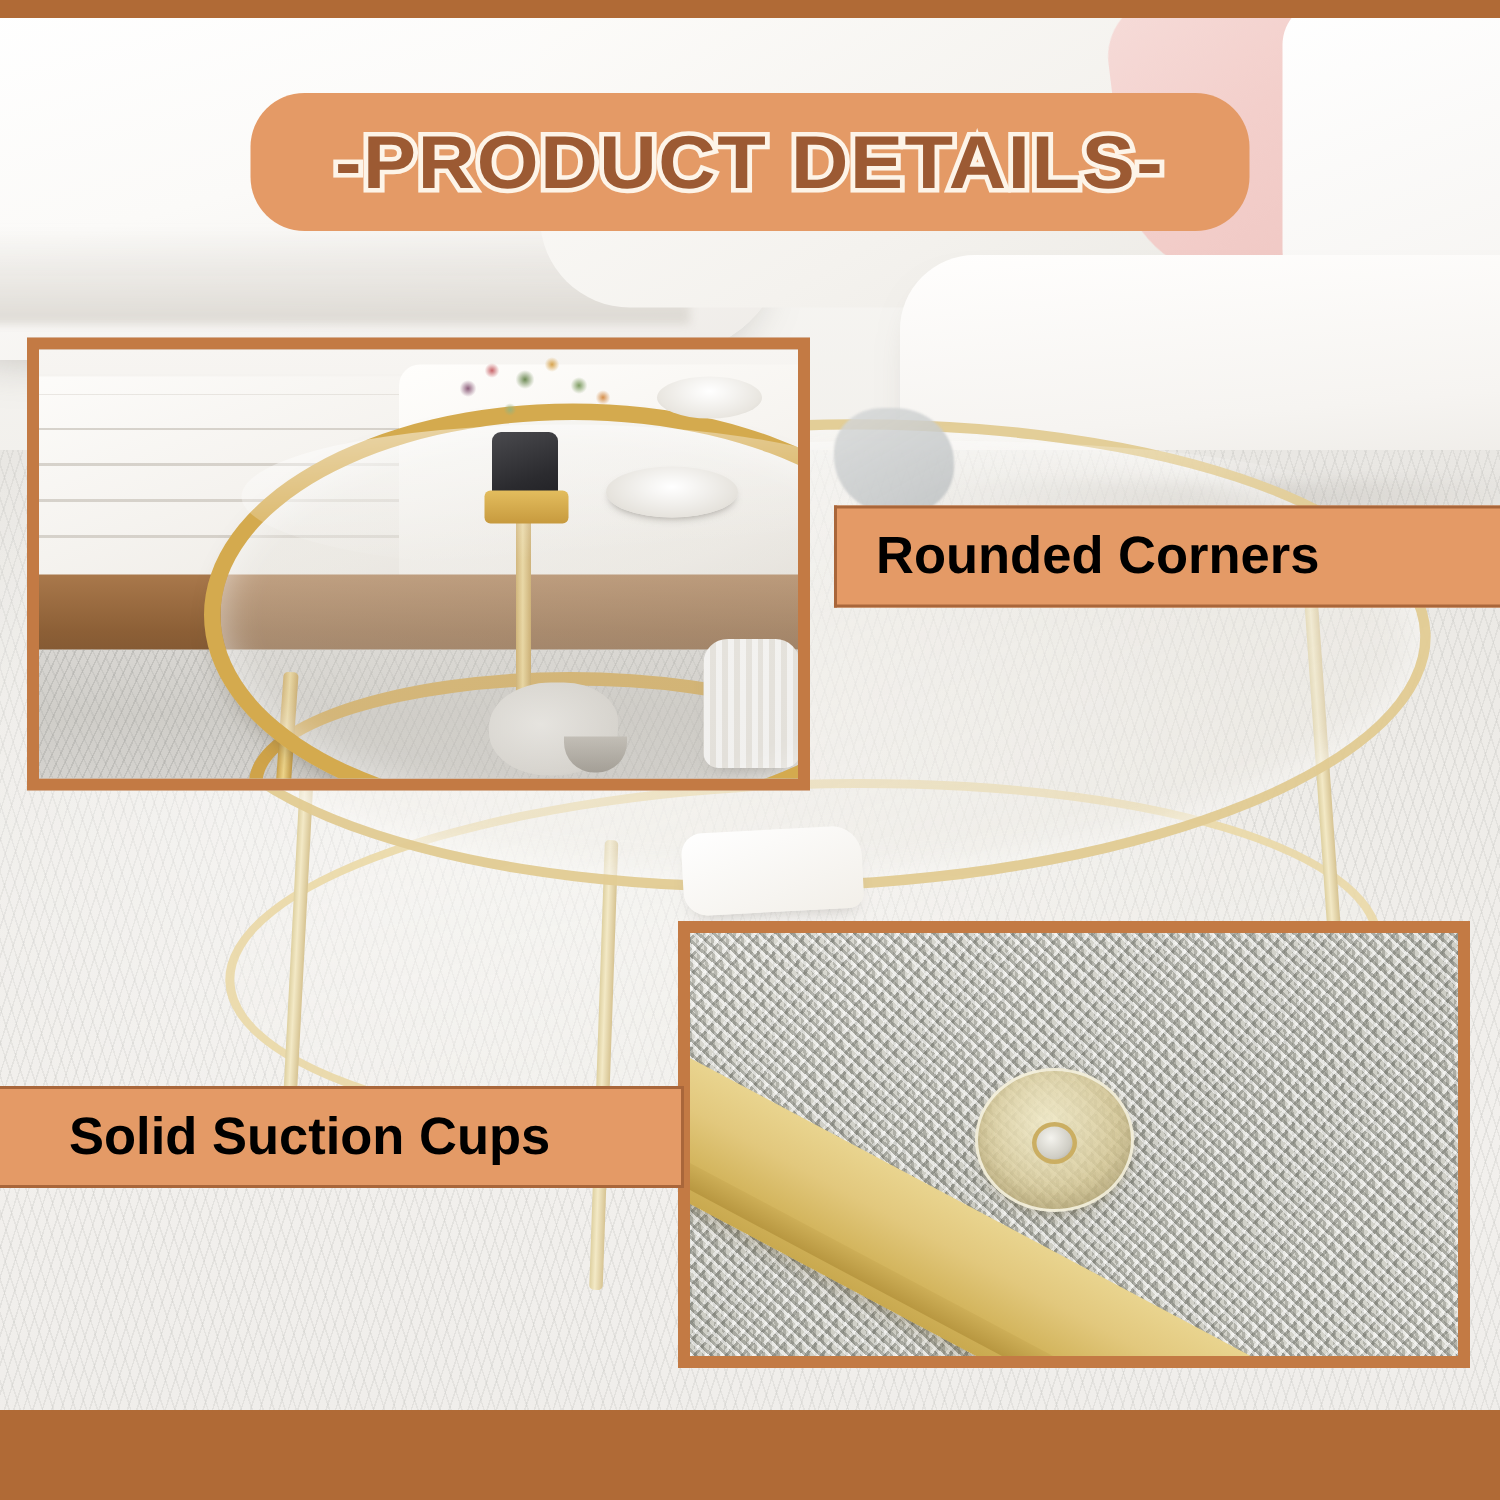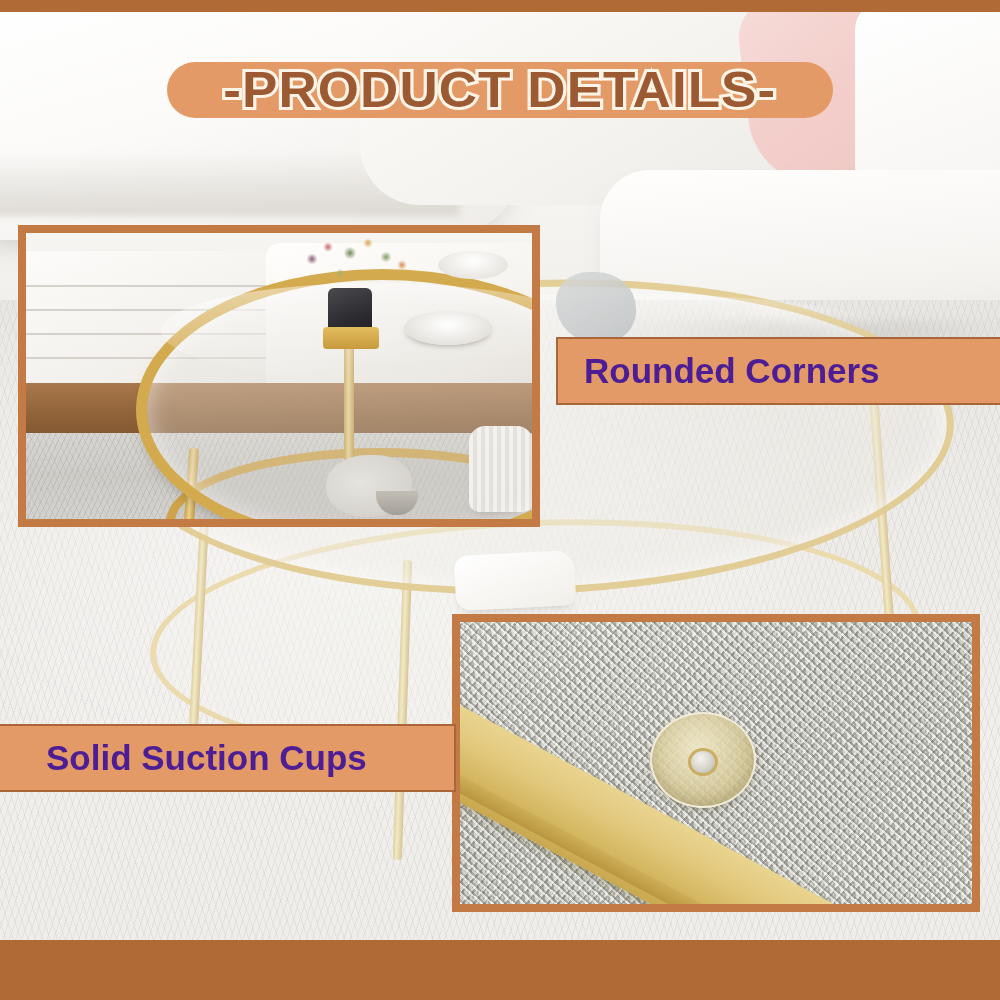--- a/index.html
+++ b/index.html
@@ -132,21 +132,21 @@
     position:absolute;left:0;top:0;width:1000px;height:12px;
     background:#b06a36;
   }
   .band-bottom{
     position:absolute;left:0;top:940px;width:1000px;height:60px;
     background:#b06a36;
   }
 
   
   .title-pill{
-    position:absolute;left:167px;top:62px;width:666px;height:56px;
+    position:absolute;left:167px;top:62px;width:666px;height:92px;
     background:#e49a66;
     border-radius:36px;
     display:flex;align-items:center;justify-content:center;
   }
   .title-text{
     font-family:"Liberation Sans","DejaVu Sans",sans-serif;
     font-size:50px;
     font-weight:bold;
     letter-spacing:1px;
     color:#9c5a33;
@@ -330,21 +330,21 @@
     border:3px solid #cbae62;
   }
 
   
   .label-bar{
     position:absolute;
     background:#e49a66;
     border:2px solid #a9663a;
     box-sizing:border-box;
     display:flex;align-items:center;
-    color:#4c1d95;
+    color:#000000;
     font-weight:bold;
   }
   .label-rounded{
     left:556px;top:337px;width:444px;height:68px;
     padding-left:26px;
     border-right:none;
     font-size:35px;
   }
   .label-suction{
     left:-2px;top:724px;width:458px;height:68px;

